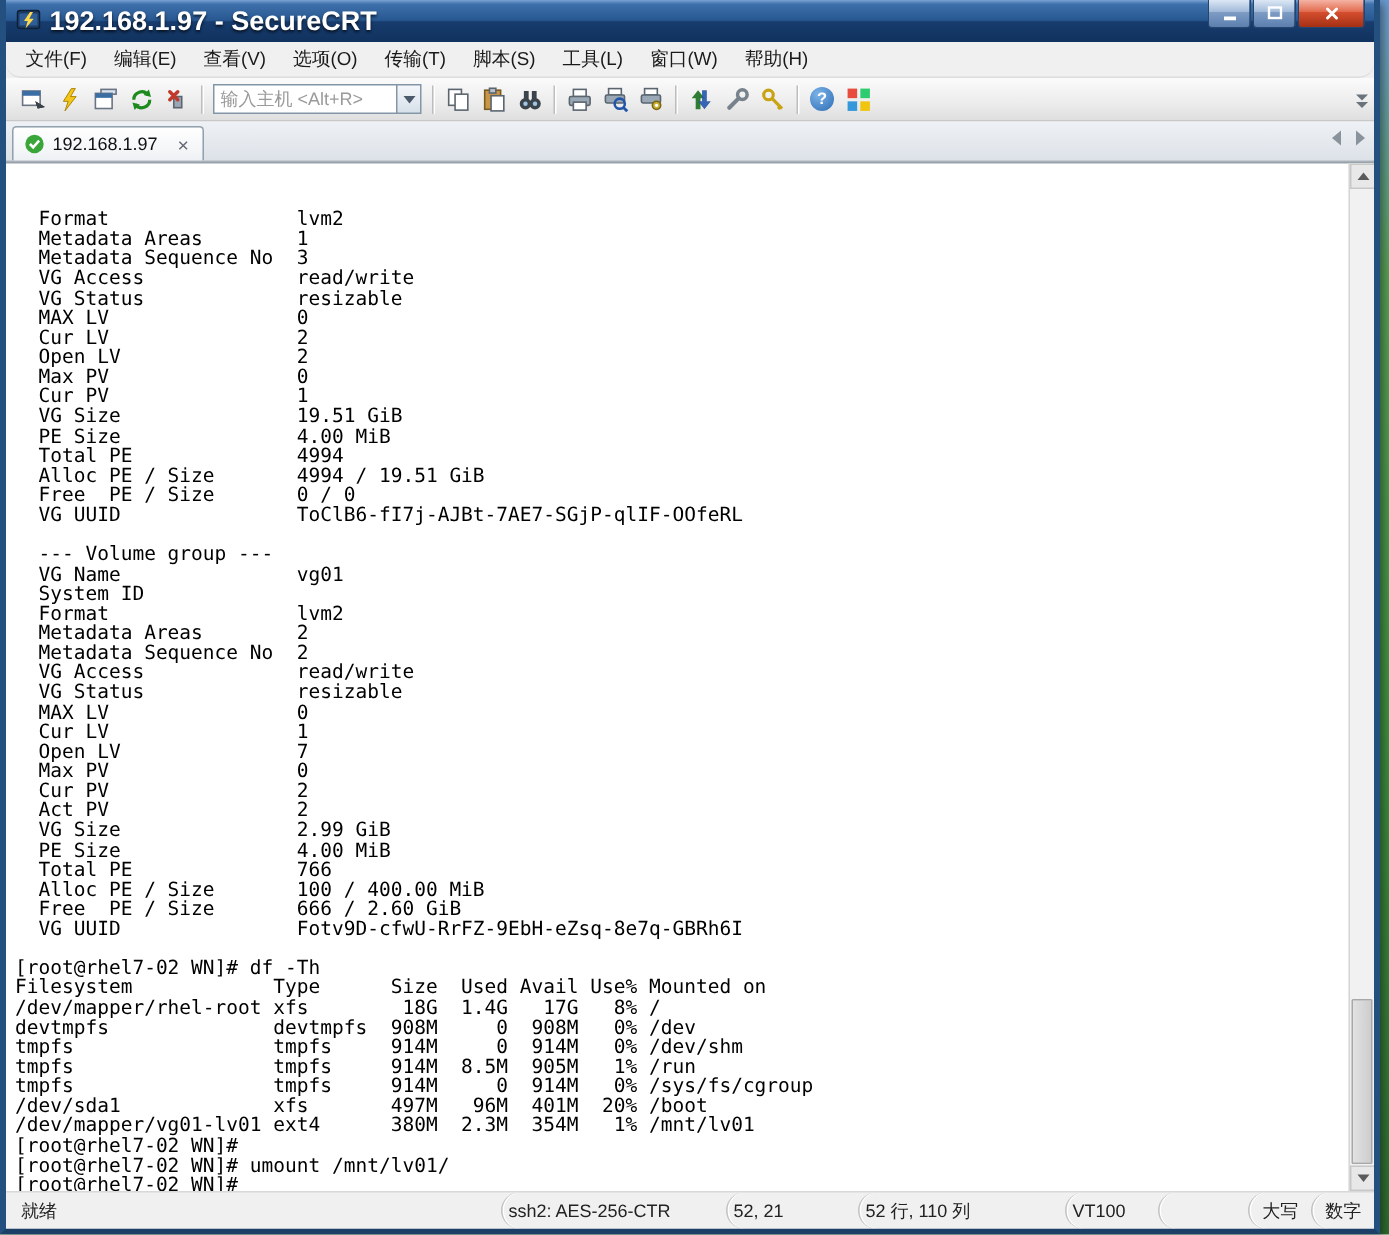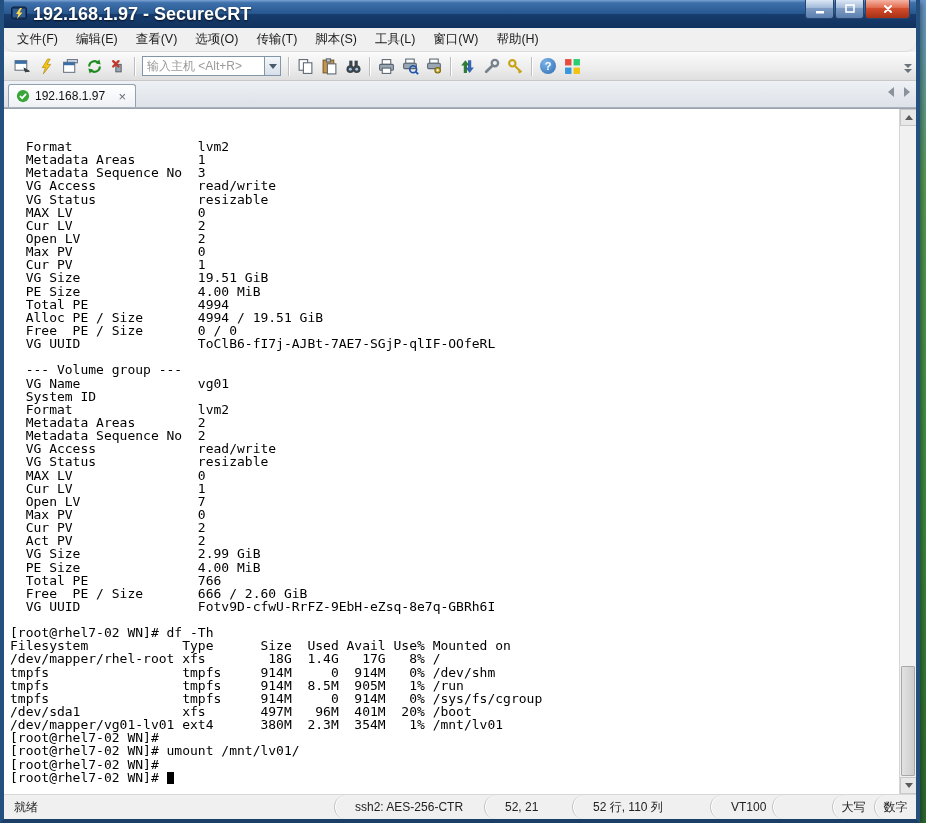--- a/index.html
+++ b/index.html
@@ -76,21 +76,21 @@
     border:1px solid #c8c8c8; display:flex; align-items:center; justify-content:center; }
   .scroll-btn.up { top:0; } .scroll-btn.down { bottom:0; }
   .tri-up-s { width:0;height:0;border-left:4px solid transparent;border-right:4px solid transparent;border-bottom:5px solid #5a5a5a; }
   .tri-dn-s { width:0;height:0;border-left:4px solid transparent;border-right:4px solid transparent;border-top:5px solid #5a5a5a; }
   .scroll-thumb { position:absolute; left:1px; width:14px; bottom:18px; height:110px;
     background:linear-gradient(90deg,#e2e2e2,#cdcdcd); border:1px solid #a8a8a8; border-radius:1px; }
 
   
   .statusbar { height:25px; flex:0 0 25px; background:#f0f0f0; display:flex; align-items:center;
     font-size:12px; color:#222; border-top:1px solid #d8d8d8; }
-  .sb-seg { height:100%; display:flex; align-items:center; padding:0 20px;
+  .sb-seg { height:100%; display:flex; align-items:center; padding:0 4px;
     border-left:1px solid #c2c2c2; box-shadow:inset 1px 0 0 #fff; white-space:nowrap;border-radius:12px; }
   .sb-ready { flex:1 1 auto; padding-left:10px; border-left:none; box-shadow:none; }
   .sb-cipher { width:150px; } .sb-cursor { width:88px; } .sb-size { width:138px; }
   .sb-emu { width:62px; } .sb-fill { width:60px; } .sb-caps,.sb-num { width:42px; justify-content:center; }
 </style>
 </head>
 <body>
 
 <div class="window">
 
@@ -316,26 +316,28 @@
         <div class="term-line">  VG Status             resizable</div>
         <div class="term-line">  MAX LV                0</div>
         <div class="term-line">  Cur LV                1</div>
         <div class="term-line">  Open LV               7</div>
         <div class="term-line">  Max PV                0</div>
         <div class="term-line">  Cur PV                2</div>
         <div class="term-line">  Act PV                2</div>
         <div class="term-line">  VG Size               2.99 GiB</div>
         <div class="term-line">  PE Size               4.00 MiB</div>
         <div class="term-line">  Total PE              766</div>
+        <div class="term-line">  Alloc PE / Size       100 / 400.00 MiB</div>
         <div class="term-line">  Free  PE / Size       666 / 2.60 GiB</div>
         <div class="term-line">  VG UUID               Fotv9D-cfwU-RrFZ-9EbH-eZsq-8e7q-GBRh6I</div>
         <div class="term-line"></div>
         <div class="term-line">[root@rhel7-02 WN]# df -Th</div>
         <div class="term-line">Filesystem            Type      Size  Used Avail Use% Mounted on</div>
         <div class="term-line">/dev/mapper/rhel-root xfs        18G  1.4G   17G   8% /</div>
+        <div class="term-line">devtmpfs              devtmpfs  908M     0  908M   0% /dev</div>
         <div class="term-line">tmpfs                 tmpfs     914M     0  914M   0% /dev/shm</div>
         <div class="term-line">tmpfs                 tmpfs     914M  8.5M  905M   1% /run</div>
         <div class="term-line">tmpfs                 tmpfs     914M     0  914M   0% /sys/fs/cgroup</div>
         <div class="term-line">/dev/sda1             xfs       497M   96M  401M  20% /boot</div>
         <div class="term-line">/dev/mapper/vg01-lv01 ext4      380M  2.3M  354M   1% /mnt/lv01</div>
         <div class="term-line">[root@rhel7-02 WN]# </div>
         <div class="term-line">[root@rhel7-02 WN]# umount /mnt/lv01/</div>
         <div class="term-line">[root@rhel7-02 WN]# </div>
         <div class="term-line">[root@rhel7-02 WN]# <span class="term-cursor"></span></div>
       </div>

